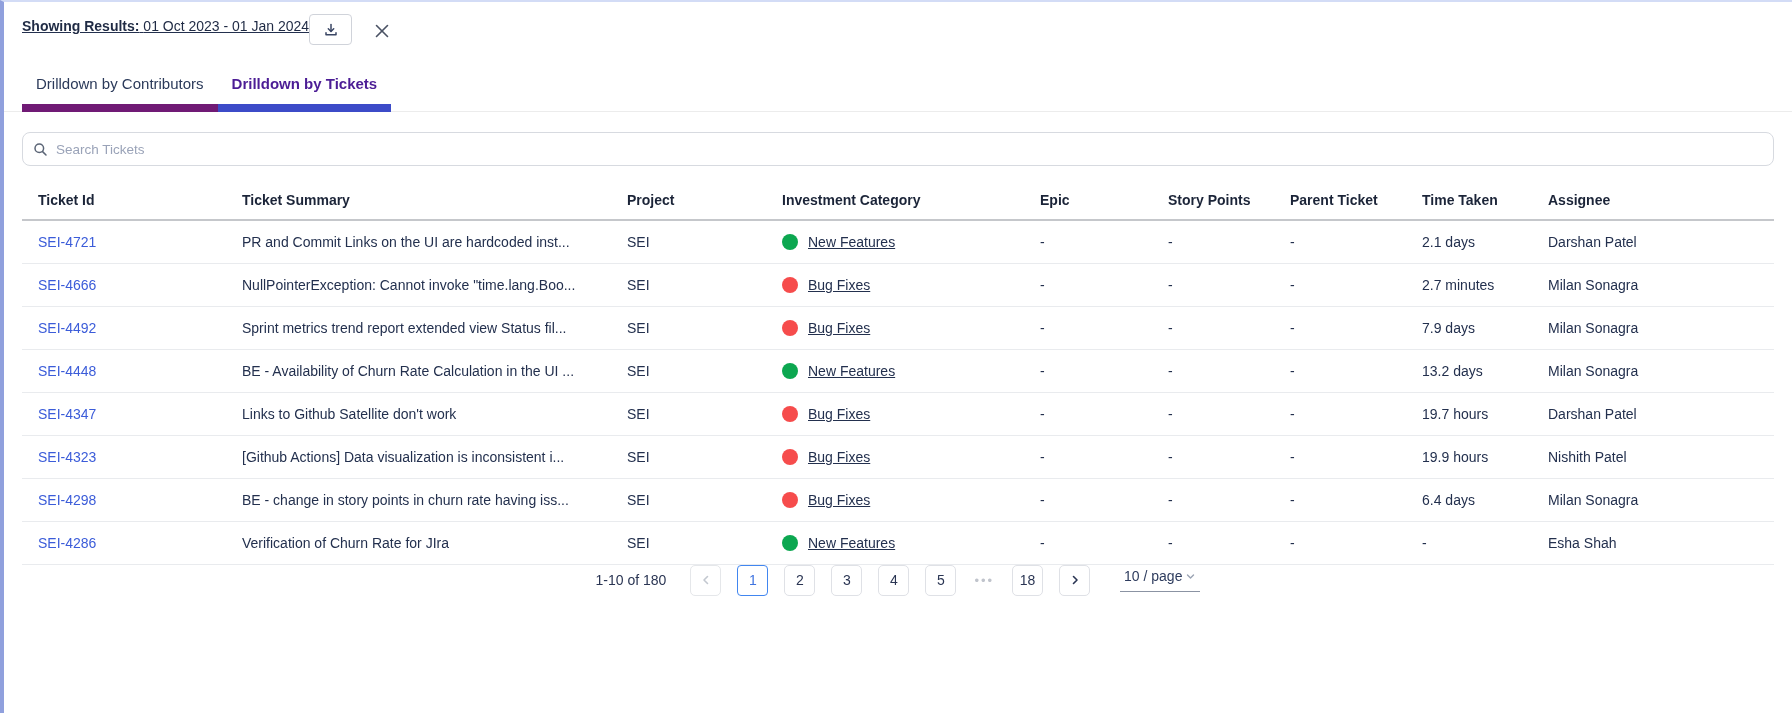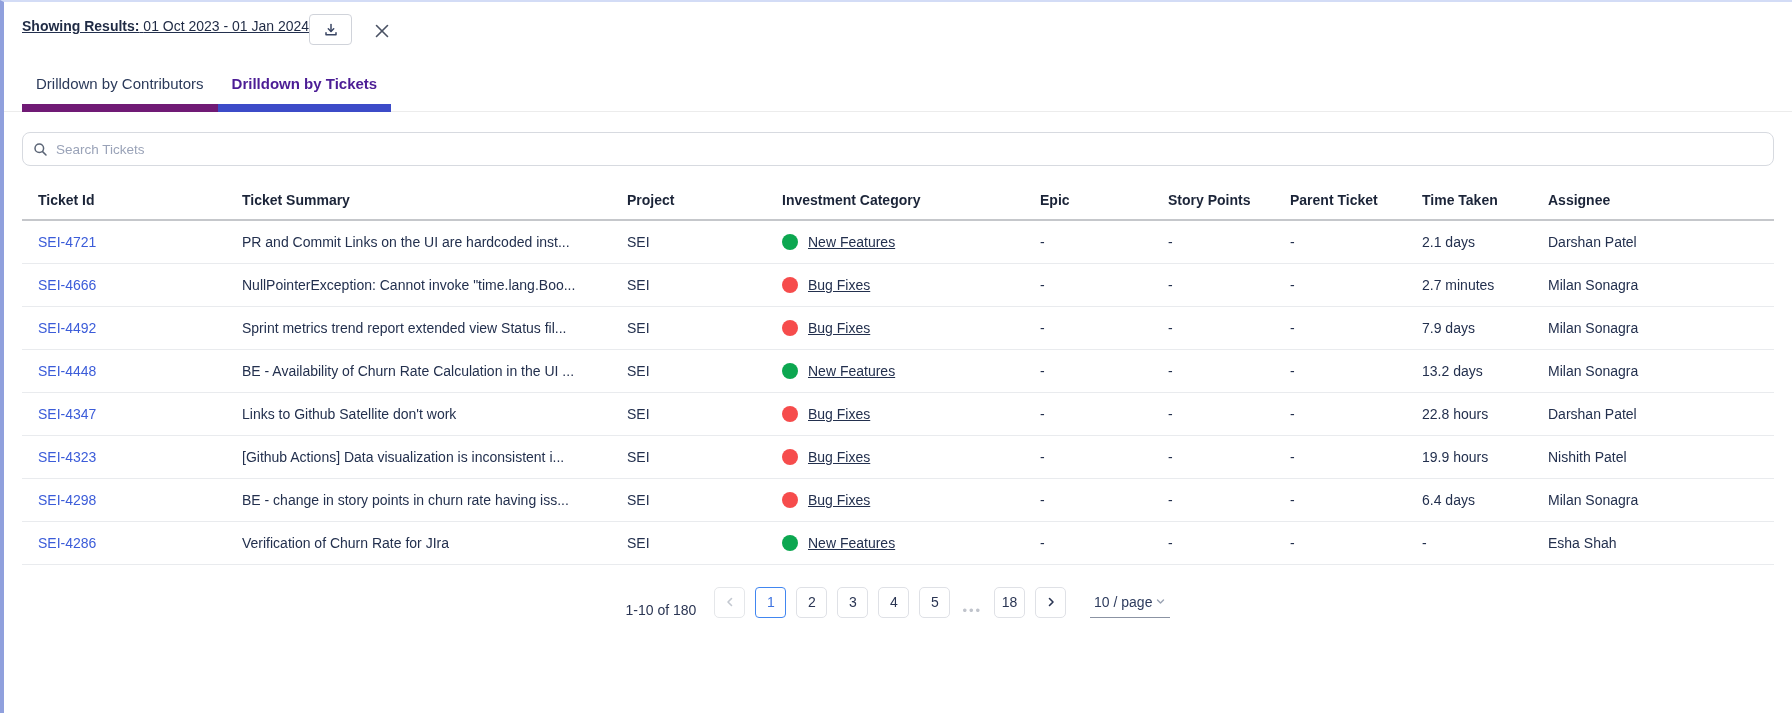--- a/index.html
+++ b/index.html
@@ -99,23 +99,22 @@
     white-space: nowrap; overflow: hidden;
   }
   tbody a.ticket-link { color: #3b5cd9; text-decoration: none; cursor: pointer; }
   .cat-cell { display: flex; align-items: flex-end; text-decoration: underline; }
   .dot {
     width: 16px; height: 16px; border-radius: 50%;
     margin-right: 10px; flex: 0 0 auto; display: inline-block;
   }
   
   .pagination {
-    margin-top: 22px;
-    display: flex; align-items: flex-end; justify-content: center;
-    gap: 10px;
+    display: flex; align-items: center; justify-content: center;
+    gap: 16px;
   }
   .range-text { font-size: 14px; color: #2a3553; margin-right: 8px; }
   .page-btn {
     min-width: 31px; height: 31px;
     border: 1px solid #dfe1e6; border-radius: 5px;
     background: #fff; font-family: "Liberation Sans", sans-serif;
     font-size: 14px; color: #2a3553;
     display: inline-flex; align-items: center; justify-content: center;
     cursor: pointer; padding: 0 6px;
   }
@@ -278,21 +277,21 @@
     <td>SEI</td>
     <td>
       <span class="cat-cell">
         <span class="dot" style="background: rgb(246, 76, 76);"></span>
         <span>Bug Fixes</span>
       </span>
     </td>
     <td>-</td>
     <td>-</td>
     <td>-</td>
-    <td>22.8 hours</td>
+    <td>19.7 hours</td>
     <td>Darshan Patel</td>
   </tr>
         <tr>
     <td><a class="ticket-link">SEI-4323</a></td>
     <td>[Github Actions] Data visualization is inconsistent i...</td>
     <td>SEI</td>
     <td>
       <span class="cat-cell">
         <span class="dot" style="background: rgb(246, 76, 76);"></span>
         <span>Bug Fixes</span>

